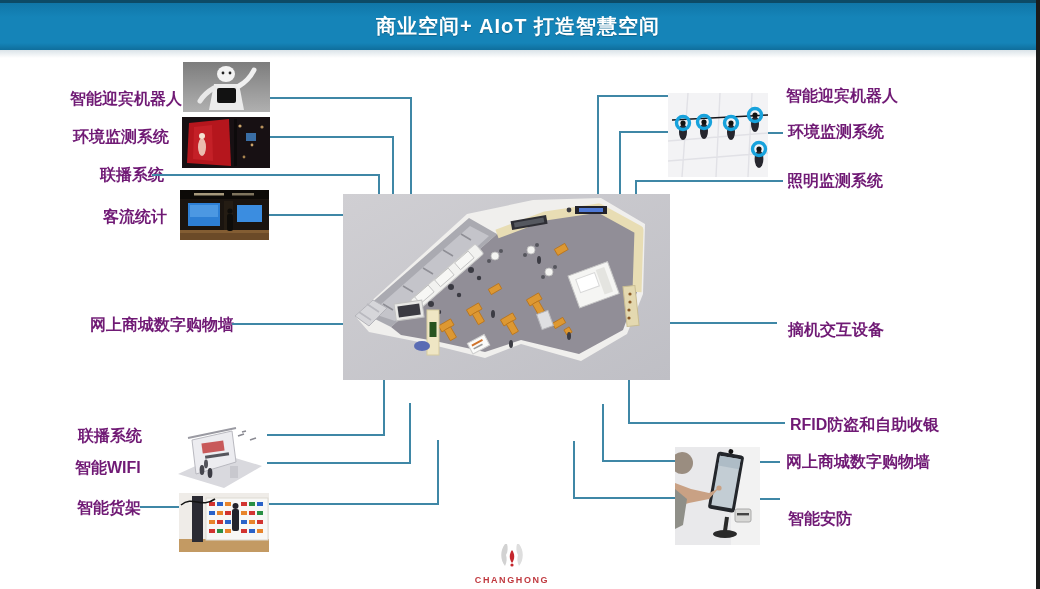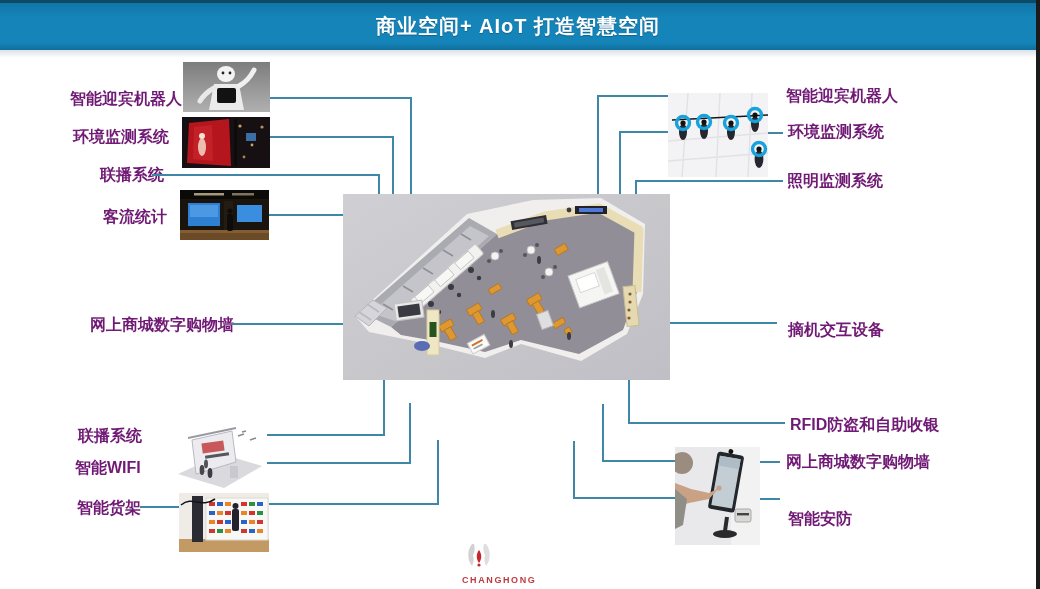--- a/index.html
+++ b/index.html
@@ -29,21 +29,21 @@
     white-space:nowrap;line-height:16px;
   }
   
   .ln{position:absolute;background:#3f87a6;}
   .h{height:2px;}
   .v{width:2px;}
   
   .ph{position:absolute;overflow:hidden;}
   .ph svg{display:block;}
   
-  .brandbox{position:absolute;left:462px;top:542px;width:100px;}
+  .brandbox{position:absolute;left:462px;top:542px;width:100px;text-align:center;}
   .brandbox .brand-name{
     color:#c0393f;font-size:9px;font-weight:bold;letter-spacing:1.6px;margin-top:1px;
   }
 </style>
 </head>
 <body>
 
 <div class="stage">
 
   <div class="header">

